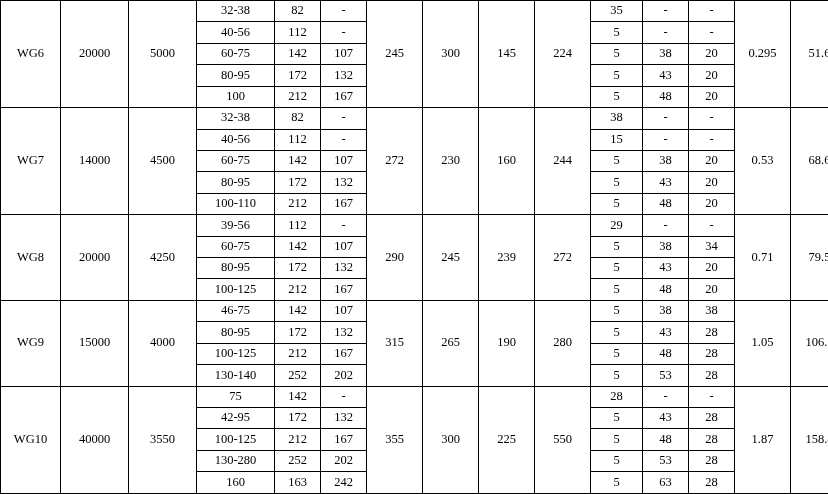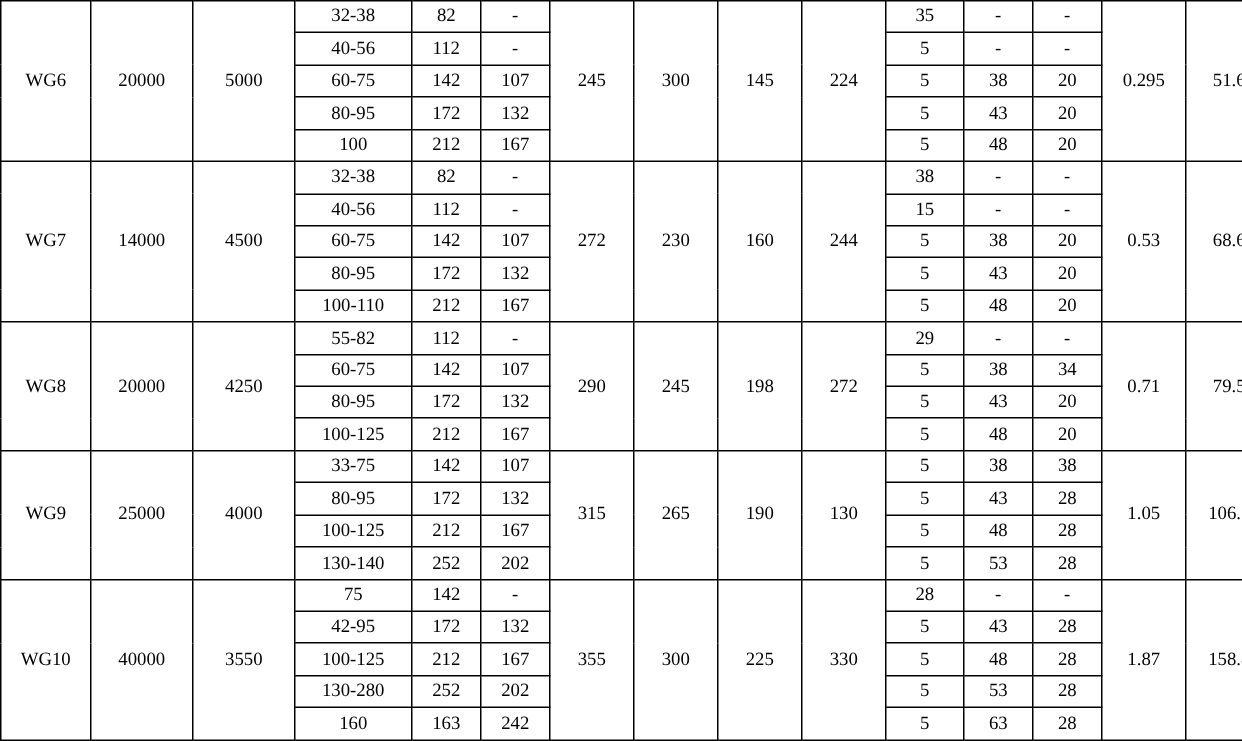--- a/index.html
+++ b/index.html
@@ -170,26 +170,26 @@
           <td>212</td>
           <td>167</td>
           <td>5</td>
           <td>48</td>
           <td>20</td>
         </tr>
         <tr>
           <td rowspan="4">WG8</td>
           <td rowspan="4">20000</td>
           <td rowspan="4">4250</td>
-          <td>55-82</td>
+          <td>39-56</td>
           <td>112</td>
           <td>-</td>
           <td rowspan="4">290</td>
           <td rowspan="4">245</td>
-          <td rowspan="4">198</td>
+          <td rowspan="4">239</td>
           <td rowspan="4">272</td>
           <td>29</td>
           <td>-</td>
           <td>-</td>
           <td rowspan="4">0.71</td>
           <td rowspan="4">79.5</td>
         </tr>
         <tr>
           <td>60-75</td>
           <td>142</td>
@@ -209,29 +209,29 @@
         <tr>
           <td>100-125</td>
           <td>212</td>
           <td>167</td>
           <td>5</td>
           <td>48</td>
           <td>20</td>
         </tr>
         <tr>
           <td rowspan="4">WG9</td>
-          <td rowspan="4">25000</td>
+          <td rowspan="4">15000</td>
           <td rowspan="4">4000</td>
-          <td>33-75</td>
+          <td>46-75</td>
           <td>142</td>
           <td>107</td>
           <td rowspan="4">315</td>
           <td rowspan="4">265</td>
           <td rowspan="4">190</td>
-          <td rowspan="4">130</td>
+          <td rowspan="4">280</td>
           <td>5</td>
           <td>38</td>
           <td>38</td>
           <td rowspan="4">1.05</td>
           <td rowspan="4">106.5</td>
         </tr>
         <tr>
           <td>80-95</td>
           <td>172</td>
           <td>132</td>
@@ -258,21 +258,21 @@
         <tr>
           <td rowspan="5">WG10</td>
           <td rowspan="5">40000</td>
           <td rowspan="5">3550</td>
           <td>75</td>
           <td>142</td>
           <td>-</td>
           <td rowspan="5">355</td>
           <td rowspan="5">300</td>
           <td rowspan="5">225</td>
-          <td rowspan="5">330</td>
+          <td rowspan="5">550</td>
           <td>28</td>
           <td>-</td>
           <td>-</td>
           <td rowspan="5">1.87</td>
           <td rowspan="5">158.8</td>
         </tr>
         <tr>
           <td>42-95</td>
           <td>172</td>
           <td>132</td>

